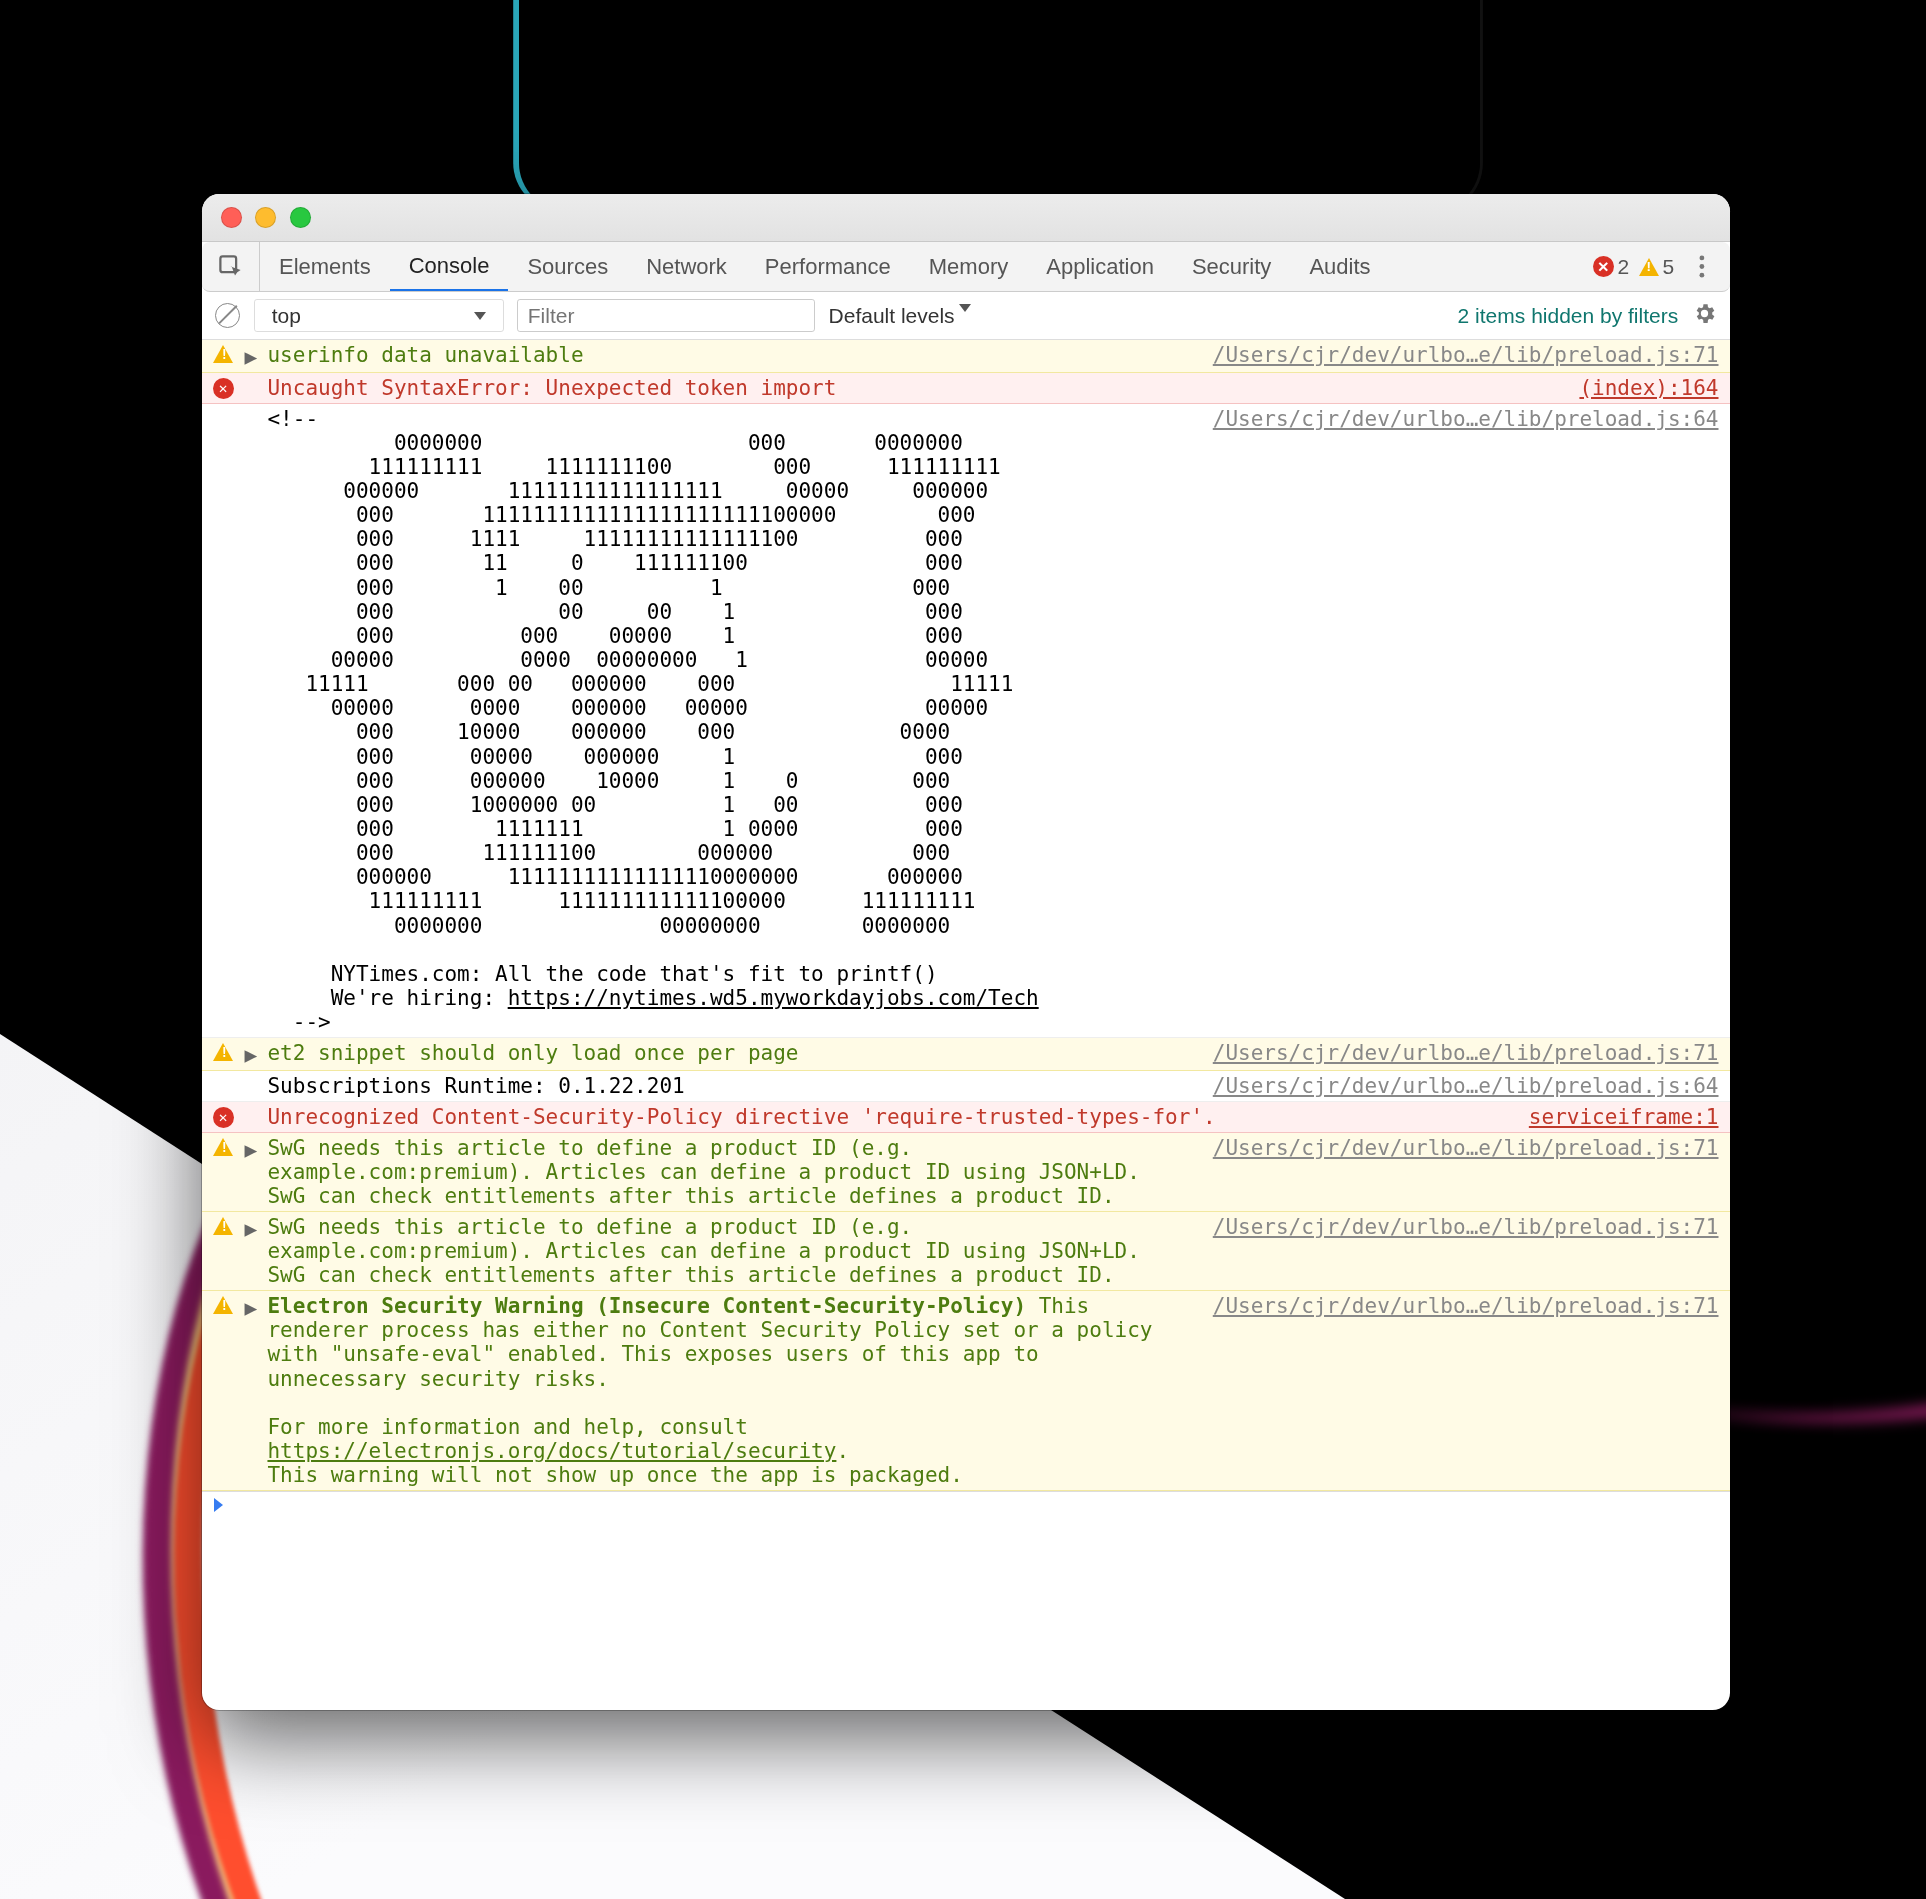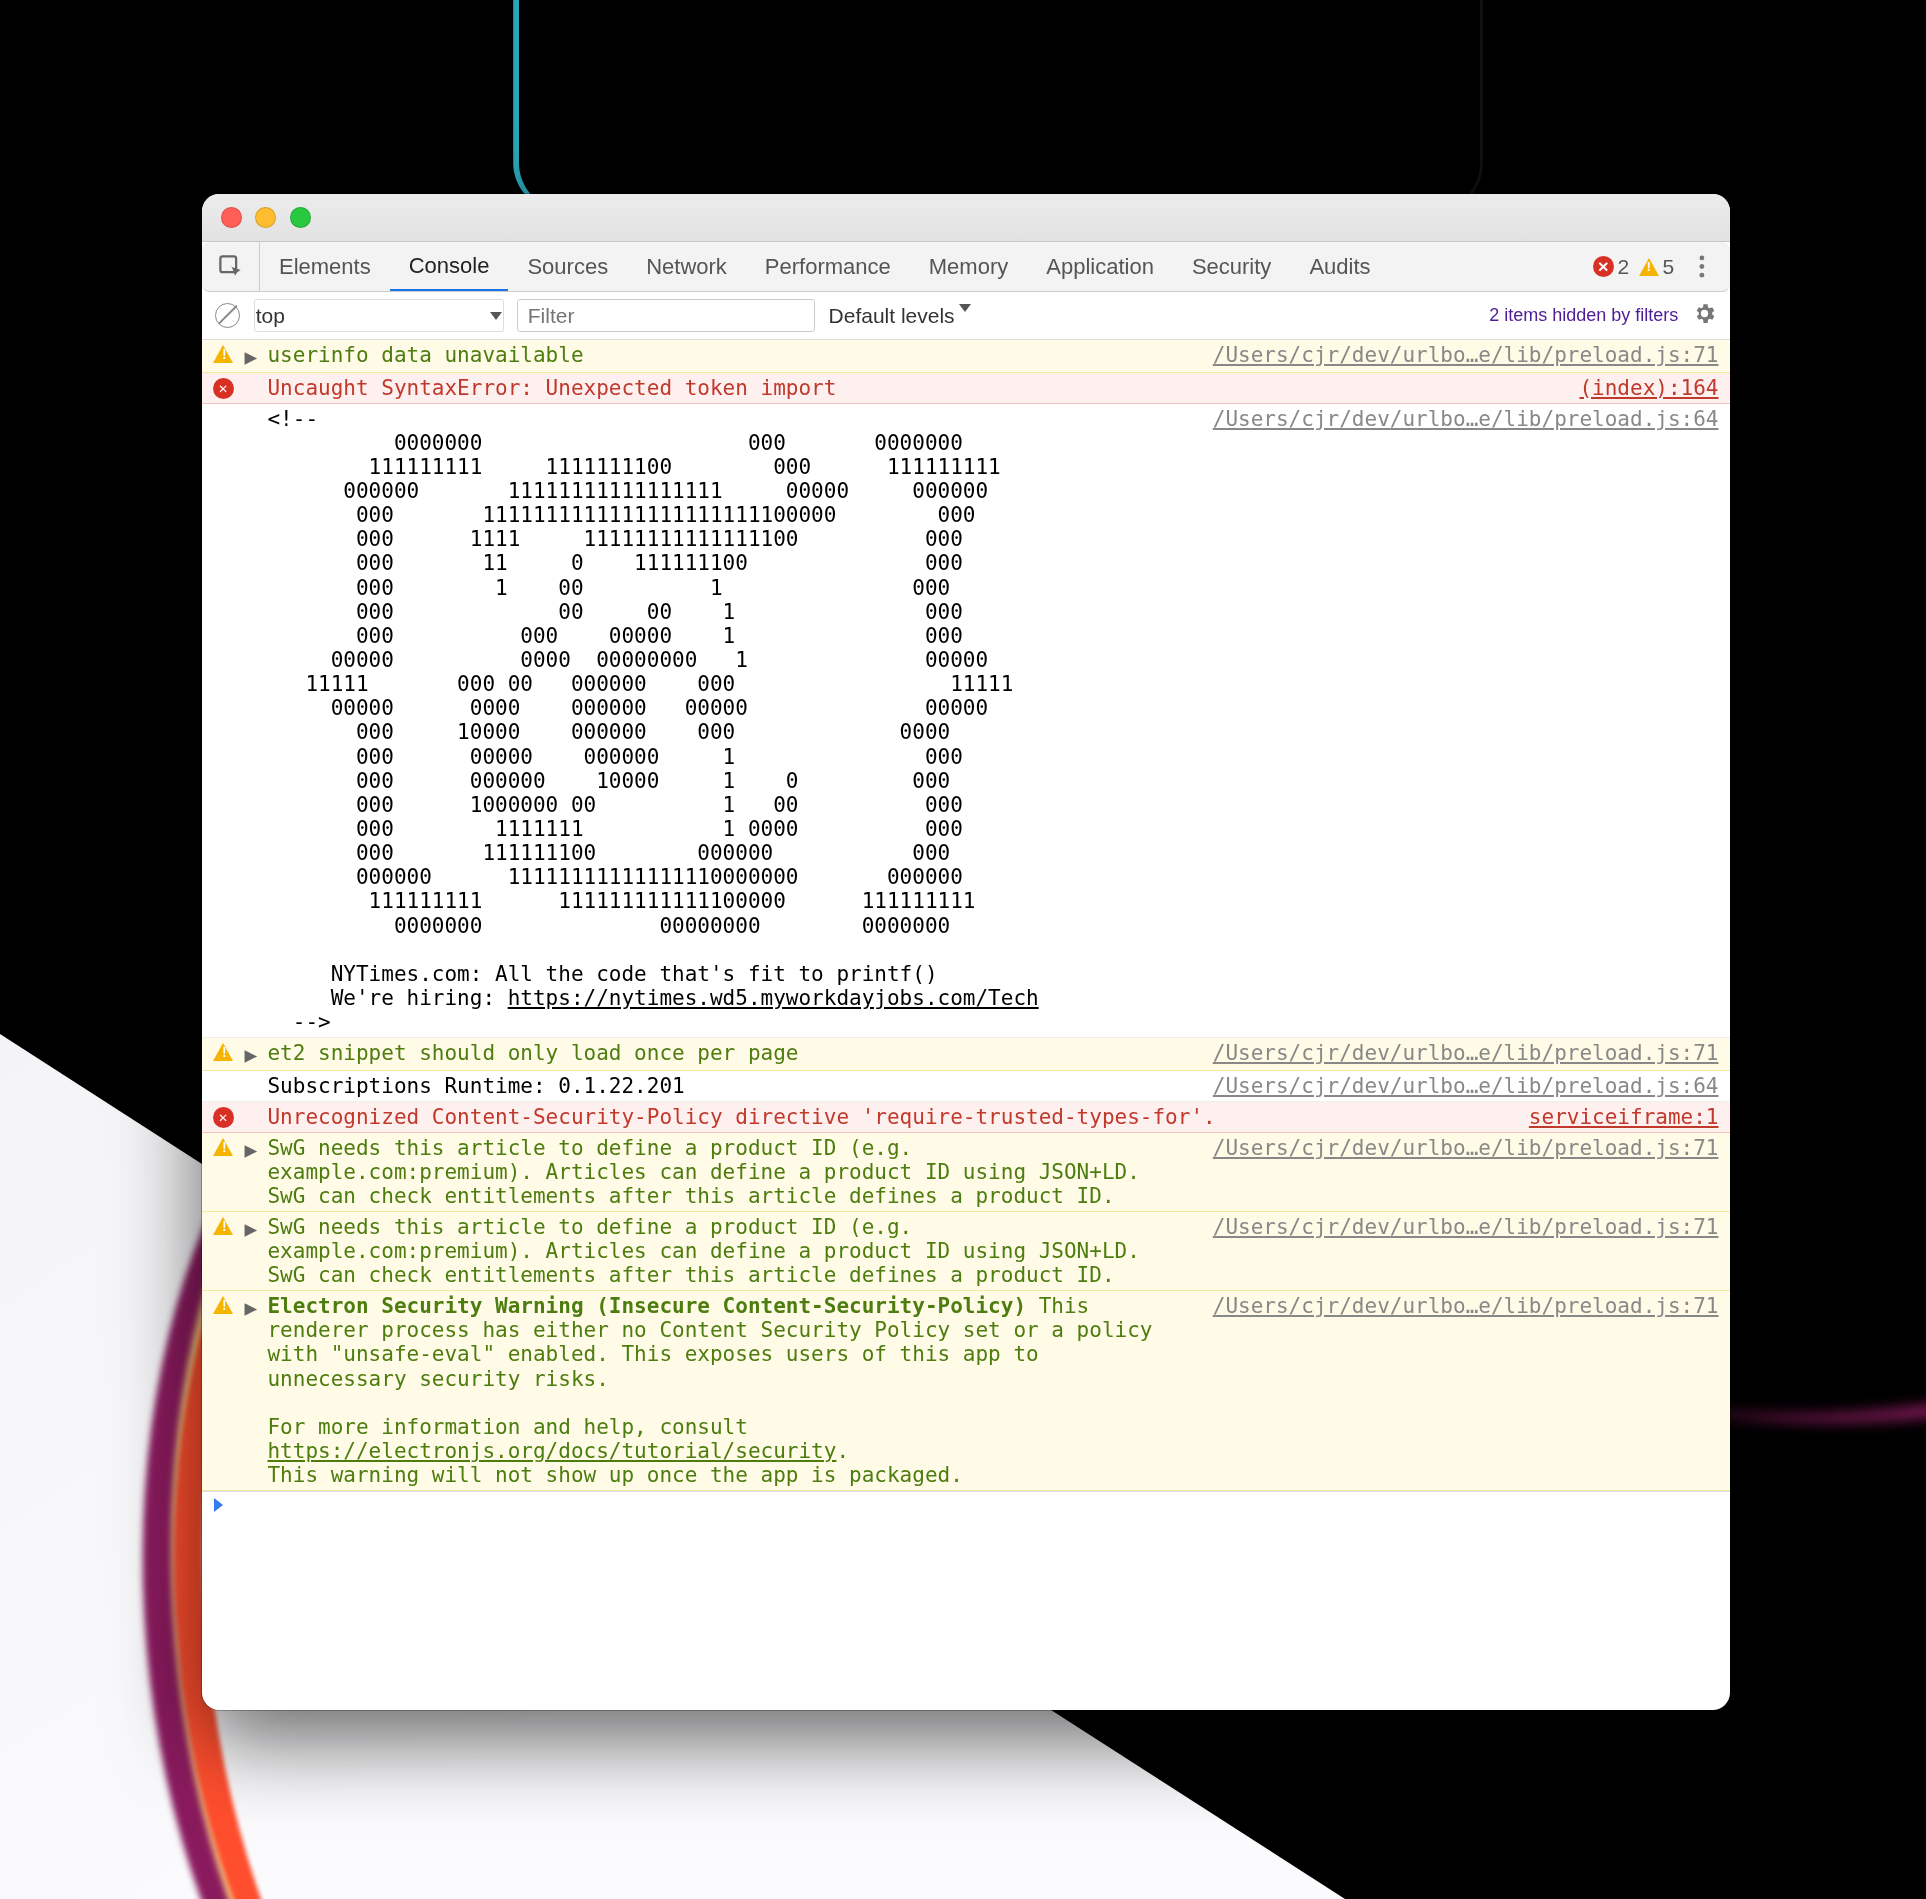--- a/index.html
+++ b/index.html
@@ -130,32 +130,32 @@
     height: 48px;
     background: #fff;
     border-bottom: 1px solid #ddd;
     display: flex; align-items: center;
     gap: 13.4px; padding: 0 13.4px;
     flex-shrink: 0;
   }
   .clear-btn { width:25px; height:25px; border:1.9px solid #888; border-radius:50%; position:relative;}
   .clear-btn::after{content:"";position:absolute;width:1.9px;height:25px;background:#888;left:10.6px;top:-1.9px;transform:rotate(45deg);}
   .ctx-select {
-    border:1px solid #ddd; border-radius:2.9px; height:33px; padding:0 1px;
+    border:1px solid #ddd; border-radius:2.9px; height:33px; padding:0 17px;
     display:flex; align-items:center; gap:106px; color:#333; font-size:21px;
     min-width: 250px; justify-content:space-between;
   }
   .chev{width:0;height:0;border-left:6.7px solid transparent;border-right:6.7px solid transparent;border-top:8.6px solid #555;}
   .filter-input {
     border:1px solid #ccc; border-radius:2.9px; height:33px; width:298px;
     padding:0 9.6px; font-size:21px; color:#333;
   }
   .level-select { display:flex; gap:4px; color:#333; font-size:21px;}
   .spacer{flex:1;}
-  .hidden-items{color:#4c1d95;font-size:18px;}
+  .hidden-items{color:#0f766e;font-size:21px;}
   .gear{color:#777;}
   .gear svg{width:25px;height:25px;}
 
   .console {
     flex:1; overflow:auto; font-family: Menlo, Consolas, monospace;
     font-size: 21px; line-height: 1.15;
   }
   .row {
     display:flex; align-items:flex-start;
     border-bottom:1px solid #eee;

